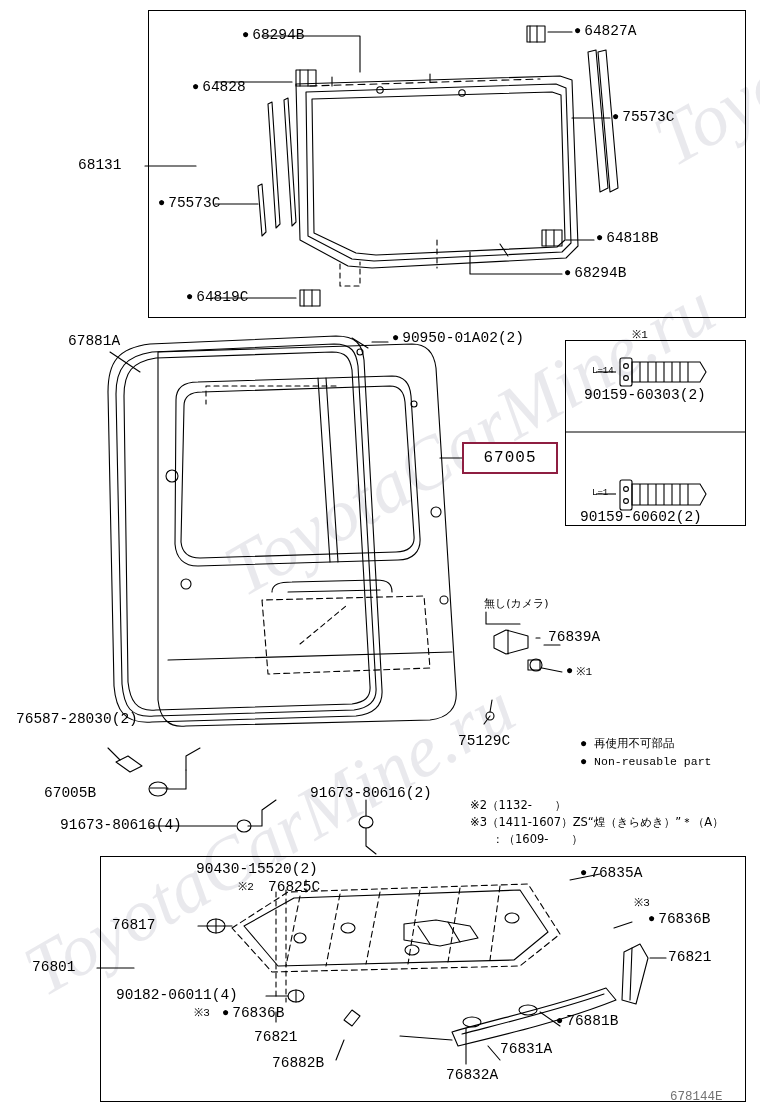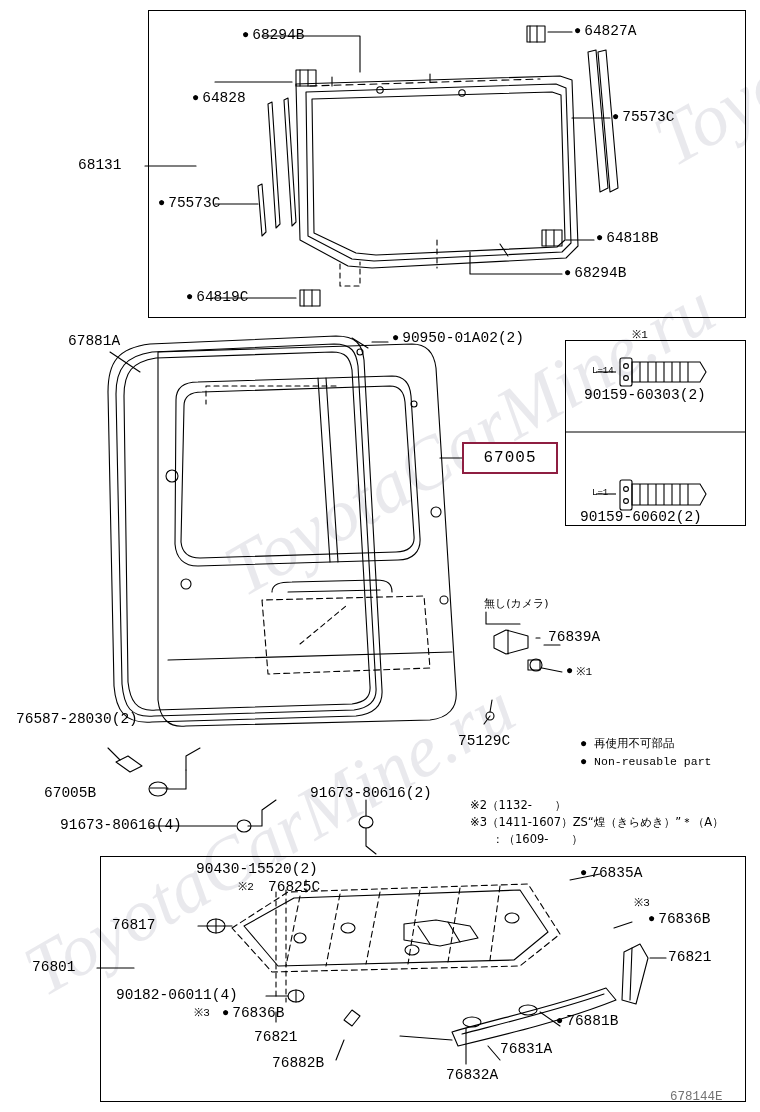--- a/index.html
+++ b/index.html
@@ -294,21 +294,21 @@
     </g>
   </svg>
 
   <div class="hl" style="left:462px; top:442px; width:96px; height:32px;">
     <span>67005</span>
   </div>
 
   <div class="lbl" style="left:78px; top:158px;">68131</div>
   <div class="lbl dot" style="left:242px; top:28px;">68294B</div>
   <div class="lbl dot" style="left:574px; top:24px;">64827A</div>
-  <div class="lbl dot" style="left:192px; top:91px;">64828</div>
+  <div class="lbl dot" style="left:192px; top:80px;">64828</div>
   <div class="lbl dot" style="left:612px; top:110px;">75573C</div>
   <div class="lbl dot" style="left:158px; top:196px;">75573C</div>
   <div class="lbl dot" style="left:596px; top:231px;">64818B</div>
   <div class="lbl dot" style="left:564px; top:266px;">68294B</div>
   <div class="lbl dot" style="left:186px; top:290px;">64819C</div>
 
   <div class="lbl" style="left:68px; top:334px;text-align:center;">67881A</div>
   <div class="lbl dot" style="left:392px; top:331px;">90950-01A02(2)</div>
   <div class="lbl" style="left:548px; top:630px;">76839A</div>
   <div class="lbl dot small" style="left:566px; top:666px;">※1</div>

